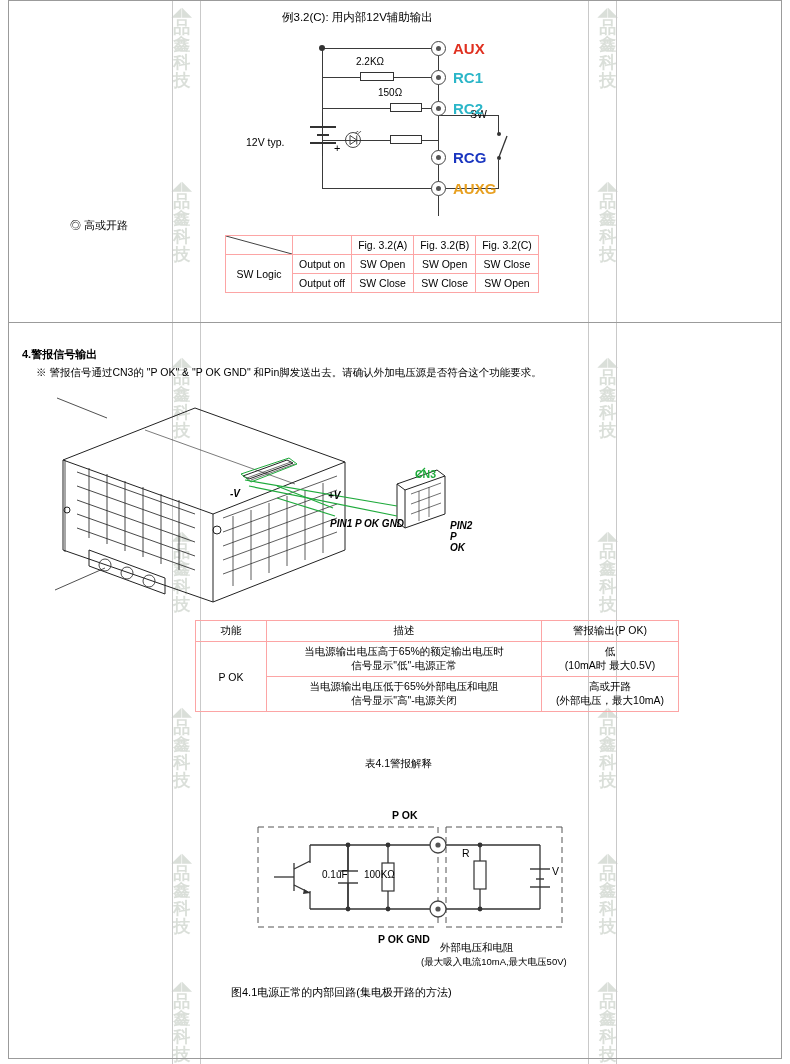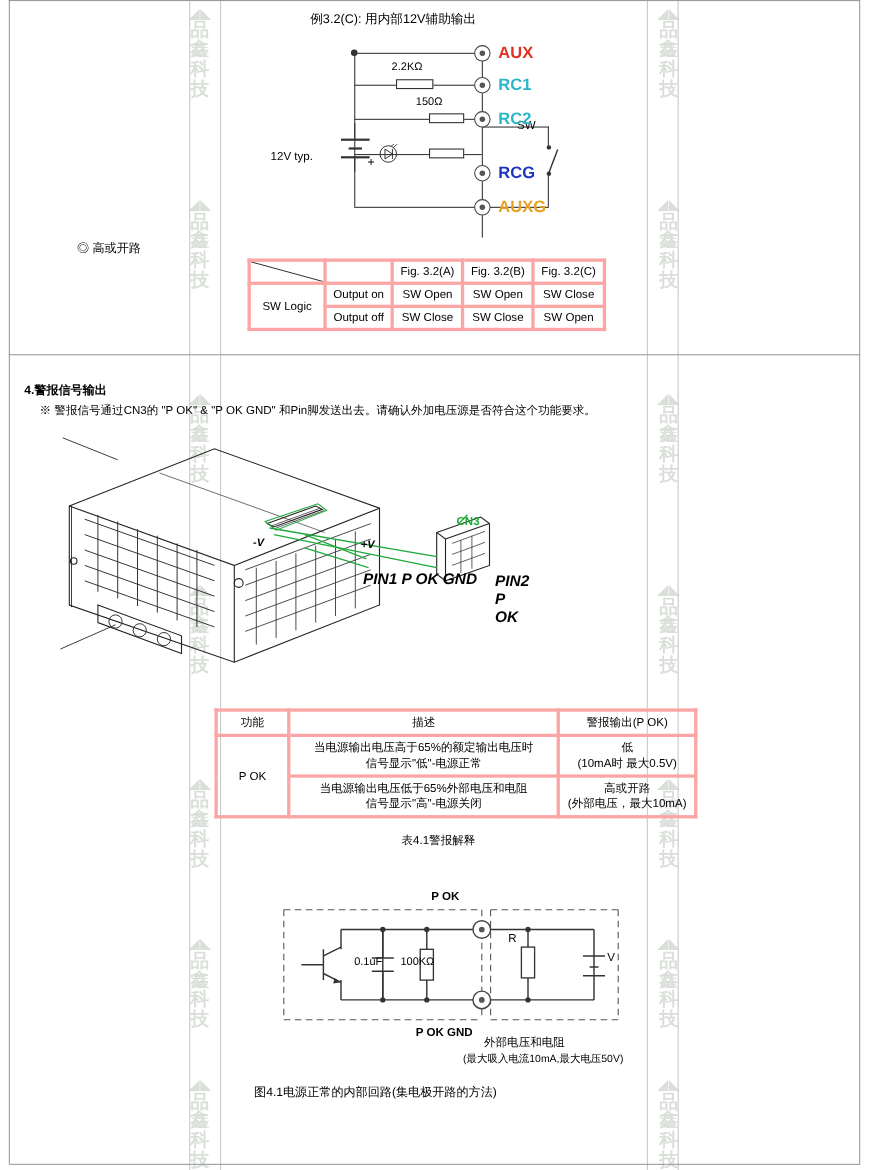--- a/index.html
+++ b/index.html
@@ -55,39 +55,39 @@
     height:9px;box-sizing:border-box;
   }
   .res-lbl{position:absolute;font-size:10px;}
   .batt{position:absolute;}
   .batt i{position:absolute;background:#333;display:block;}
   .led{position:absolute;width:18px;height:18px;}
   .sw-lbl{position:absolute;font-size:10.5px;}
 
   
   table.t{border-collapse:collapse;position:absolute;font-size:10.5px;}
-  table.t td,table.t th{border:3px solid #fca5a5;padding:2px 6px;text-align:center;font-weight:normal;}
+  table.t td,table.t th{border:1px solid #fca5a5;padding:2px 6px;text-align:center;font-weight:normal;}
 
   #swlogic{left:225px;top:235px;}
   #swlogic td{height:14px;}
   #swlogic .diag{position:relative;width:54px;}
 
   
   #sec4-h{position:absolute;left:22px;top:347px;font-size:11px;font-weight:bold;}
   #sec4-note{position:absolute;left:36px;top:366px;font-size:10.5px;}
   #connect-label{position:absolute;left:70px;top:218px;font-size:11px;}
 
   
   #psu{position:absolute;left:45px;top:390px;width:420px;height:250px;}
-  .pin-lbl{position:absolute;font-size:14px;font-style:italic;font-weight:bold;}
+  .pin-lbl{position:absolute;font-size:10px;font-style:italic;font-weight:bold;}
   .term-lbl{position:absolute;font-size:10px;font-style:italic;font-weight:bold;}
   #cn3-lbl{position:absolute;color:#1faa3c;font-size:10.5px;font-weight:bold;}
 
   
-  #alarm{left:195px;top:644px;width:439px;padding-left:28px;}
+  #alarm{left:195px;top:620px;width:484px;padding-left:28px;}
   #alarm td{font-size:10.5px;padding:3px 5px;}
   #alarm td.l{text-align:center;}
   #alarm-cap{position:absolute;left:365px;top:757px;font-size:10.5px;}
 
   
   #fig41{position:absolute;left:250px;top:805px;width:320px;height:160px;}
   #fig41-cap{position:absolute;left:231px;top:985px;font-size:11px;}
   #ext-lbl{position:absolute;left:440px;top:941px;font-size:10.5px;}
   #ext-lbl2{position:absolute;left:421px;top:956px;font-size:9.5px;}
 </style>

